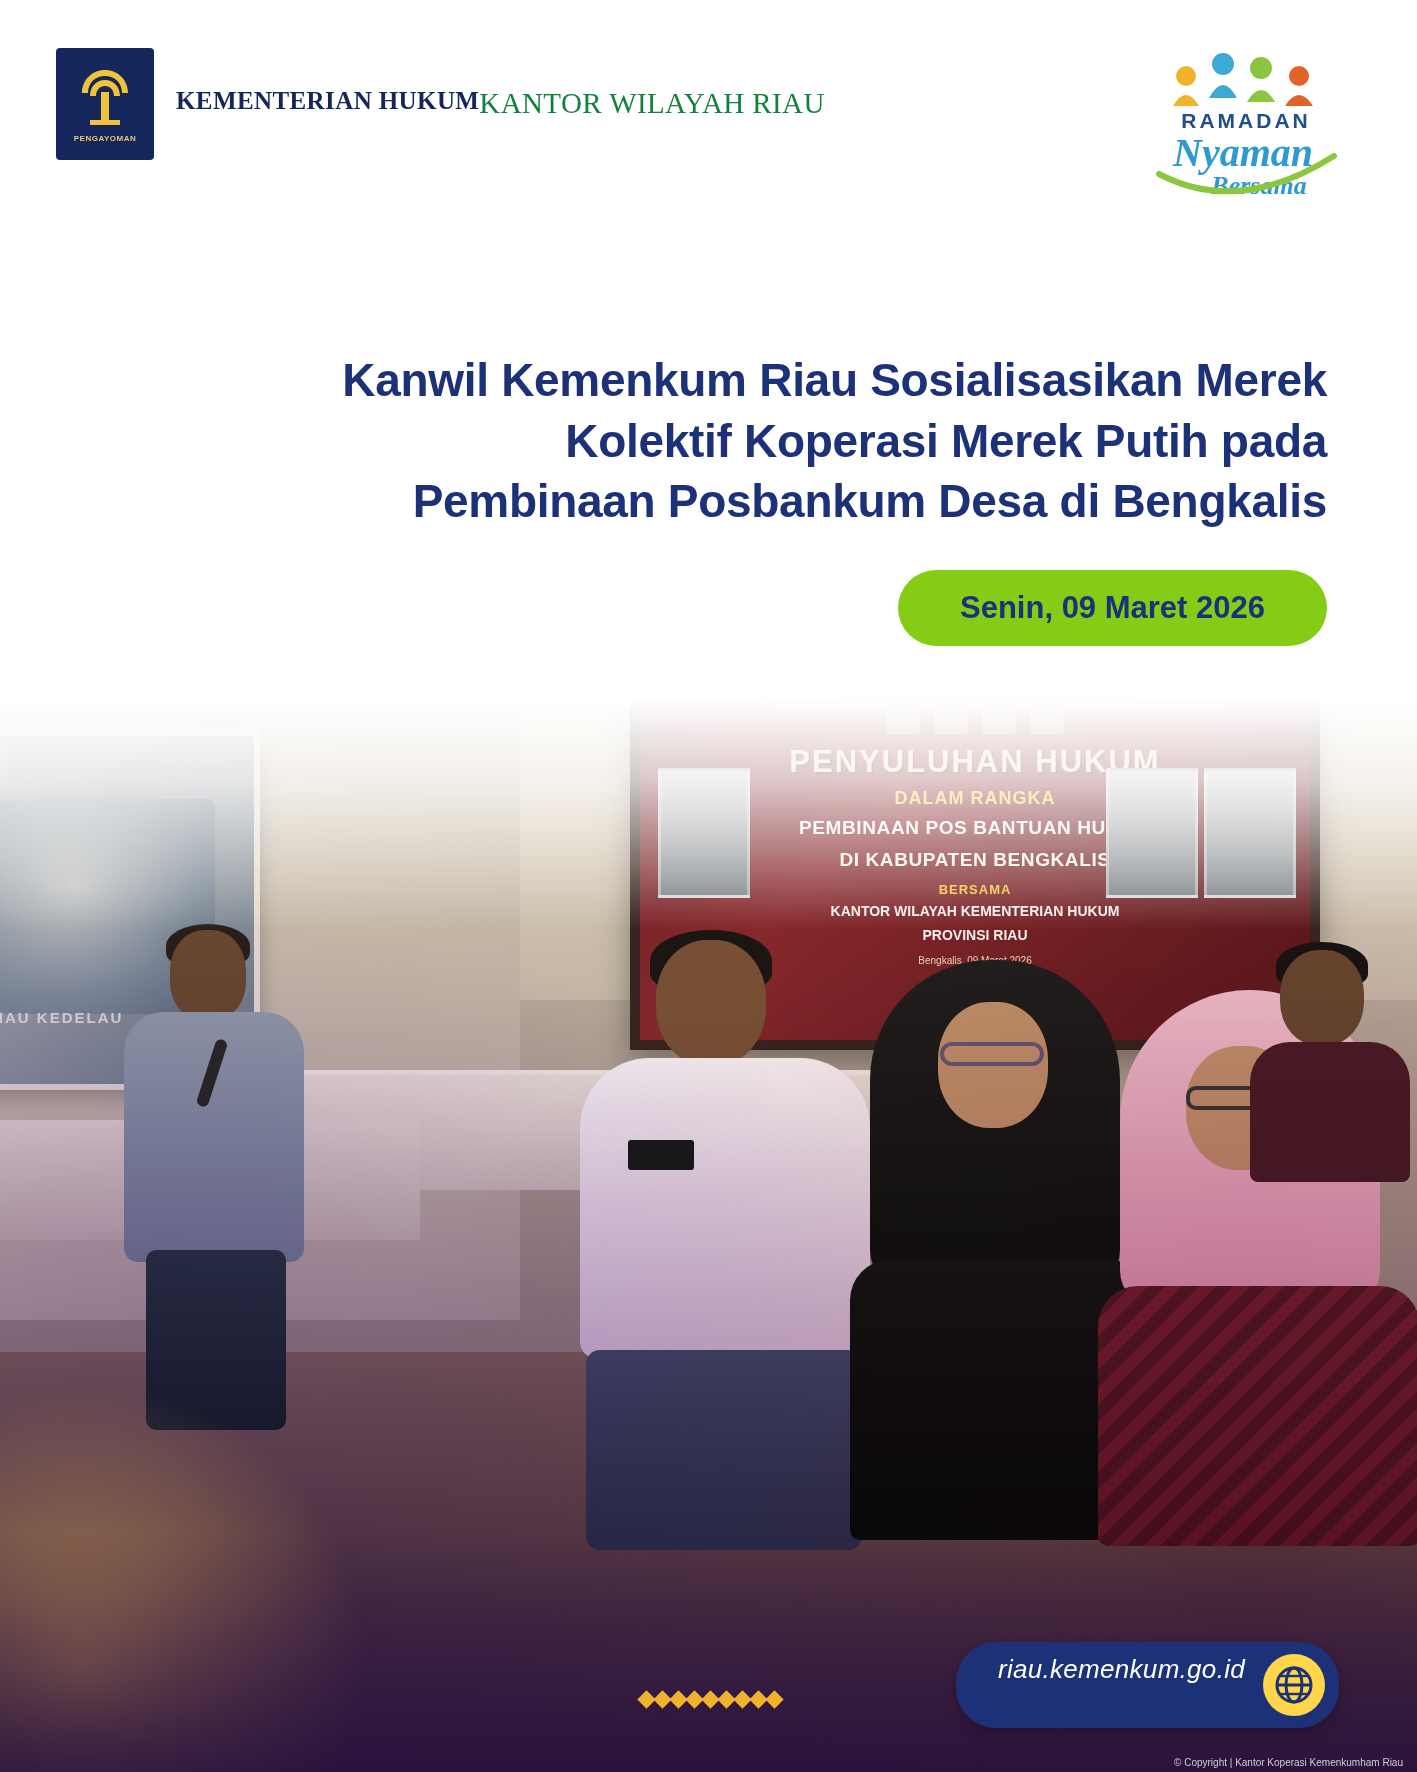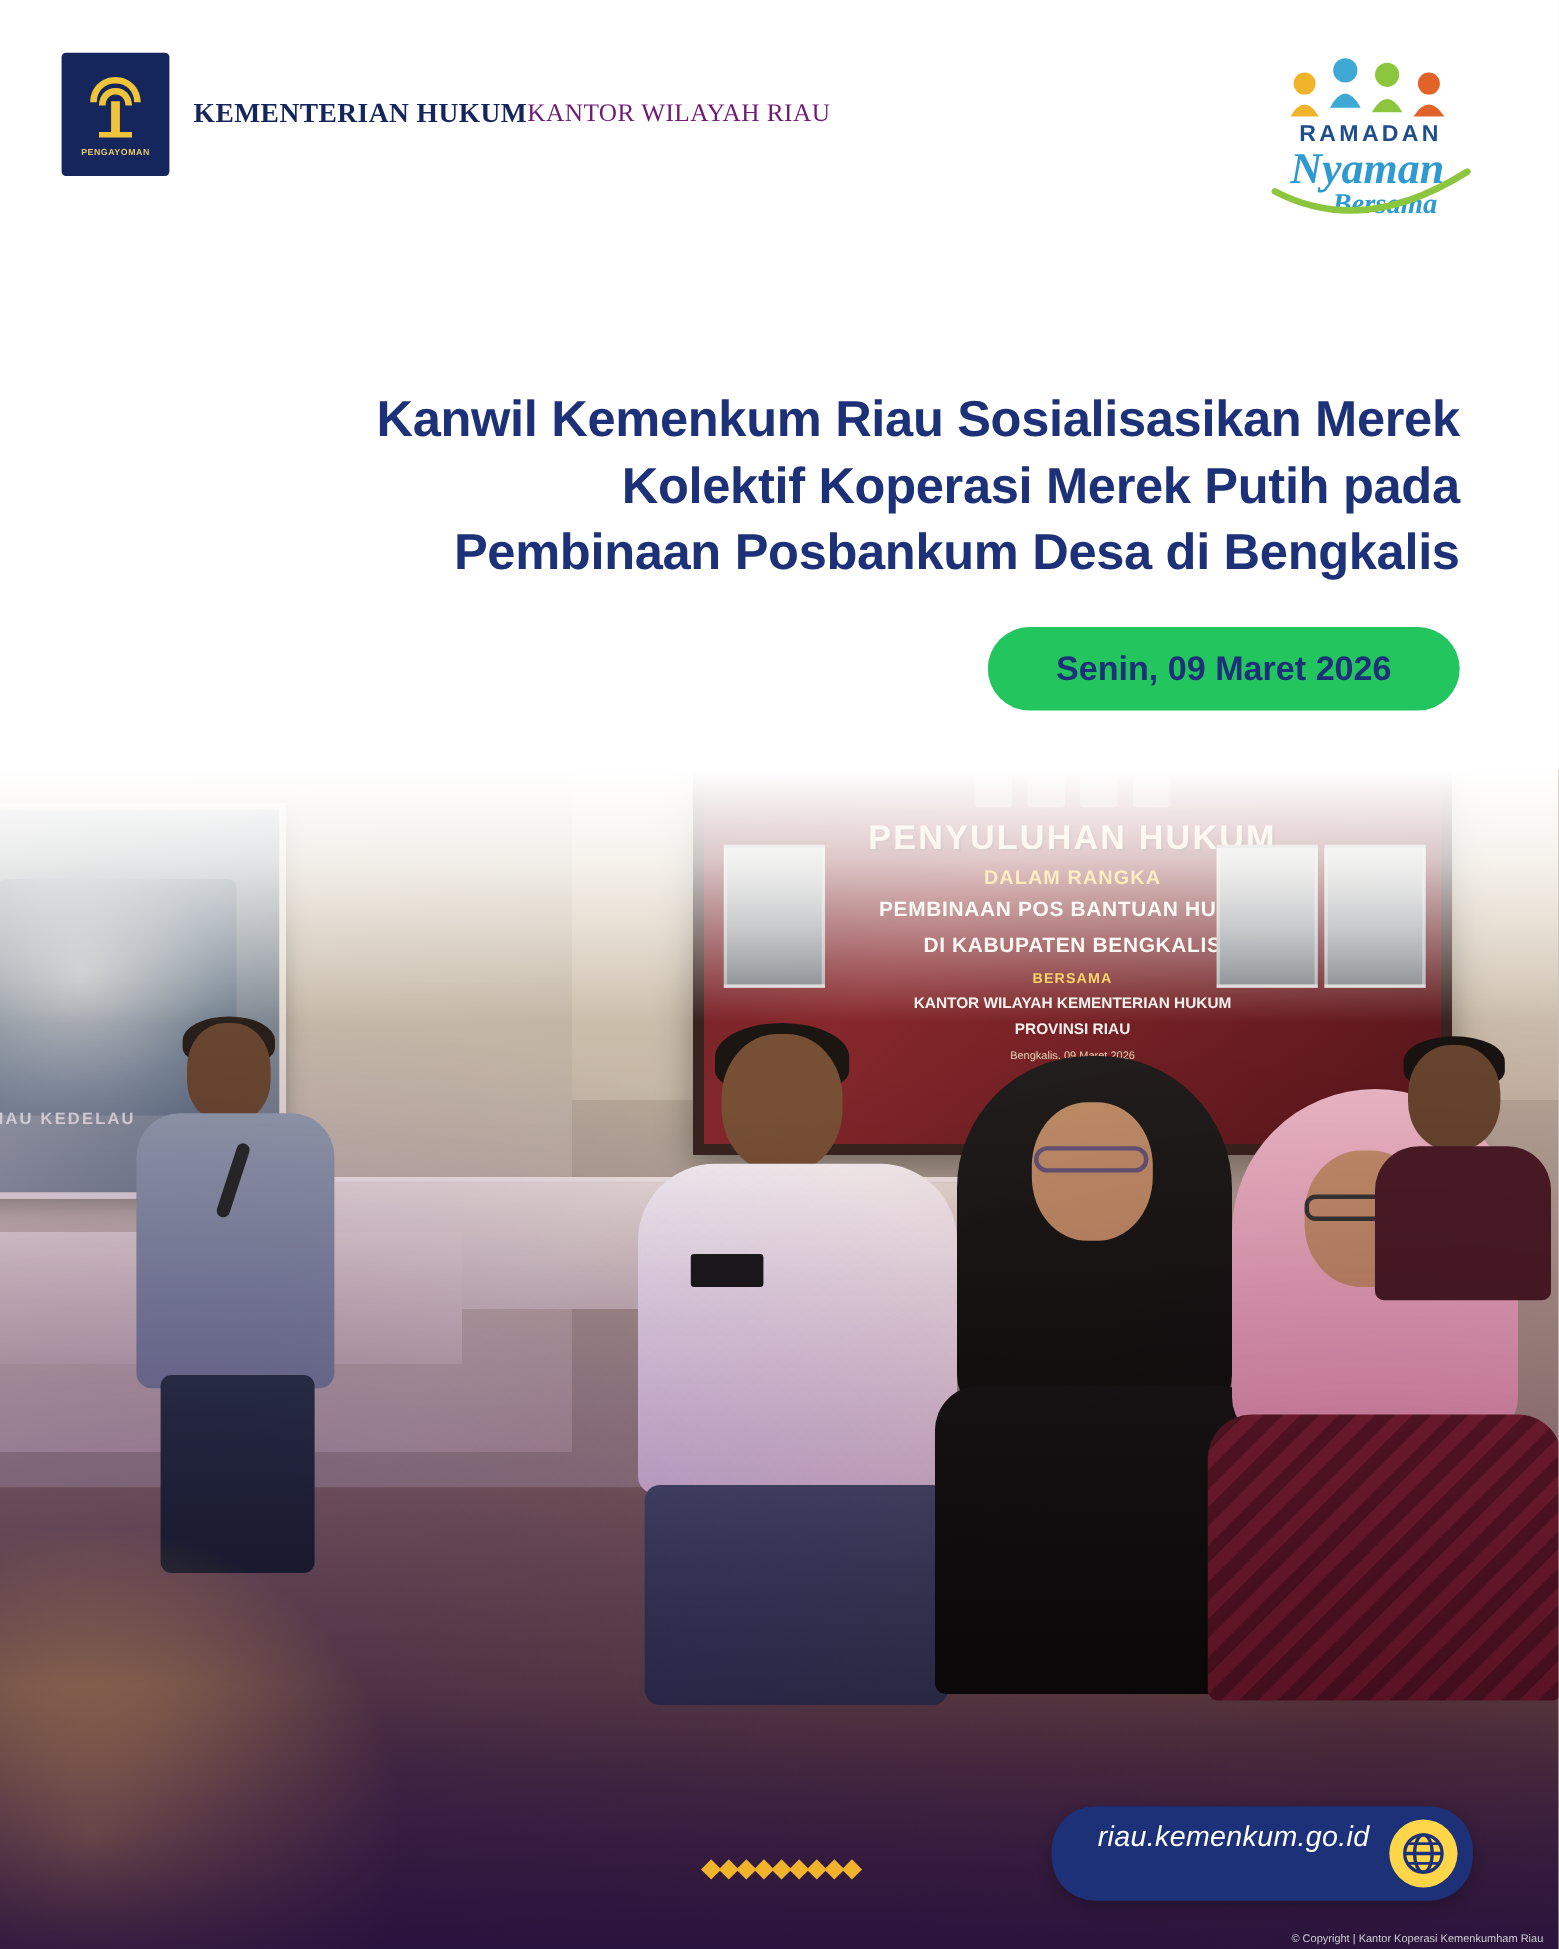--- a/index.html
+++ b/index.html
@@ -46,23 +46,23 @@
   }
   .brand-text { display:flex; justify-content:center;font-family:Liberation Serif, serif; }
   .brand-line1 {
     font-size:25px;
     font-weight:bold;
     color:#15265c;
     letter-spacing:0.4px;
     line-height:1.25;
   }
   .brand-line2 {
-    font-size:23px;
+    font-size:29px;
     font-weight:400;
-    color:#701a75;
+    color:#15803d;
     letter-spacing:0.4px;
     line-height:1.3;
   }
 
   .ramadan { position:relative; width:230px; height:160px; }
   .ramadan svg { width:100%; height:100%; display:block; }
 
   
   .title-block {
     position:absolute;
@@ -74,21 +74,21 @@
   .title {
     font-size:46px;
     line-height:1.32;
     font-weight:bold;
     color:#1d3179;
     letter-spacing:-0.3px;
   }
   .date-pill {
     display:inline-block;
     margin-top:38px;
-    background:#22c55e;
+    background:#84cc16;
     color:#1d3179;
     font-size:31px;
     font-weight:bold;
     padding:20px 62px;
     border-radius:44px;
   }
 
   
   .photo {
     position:absolute;

